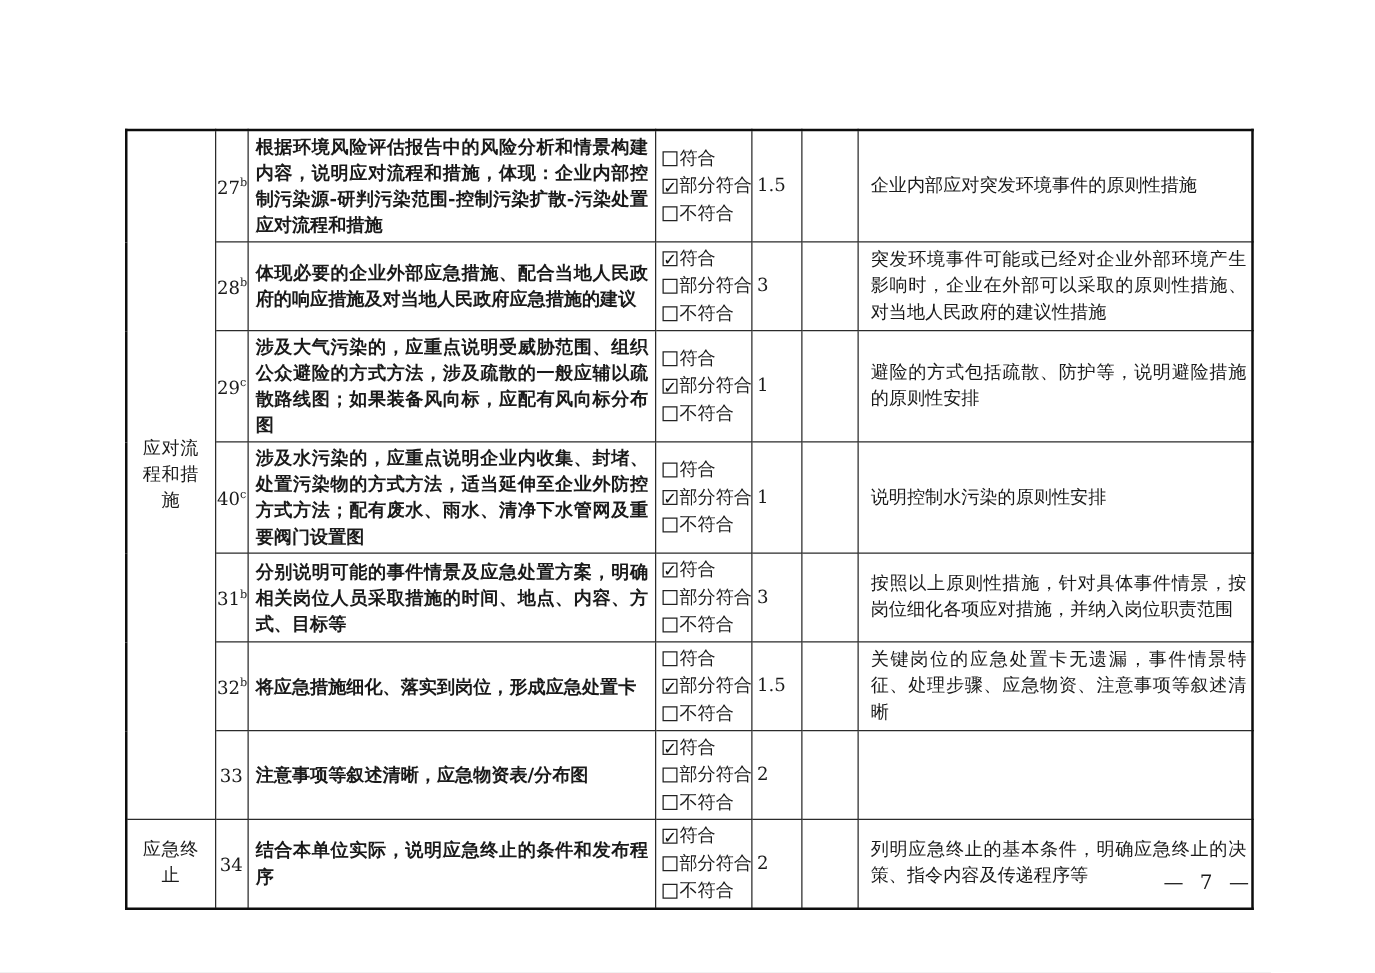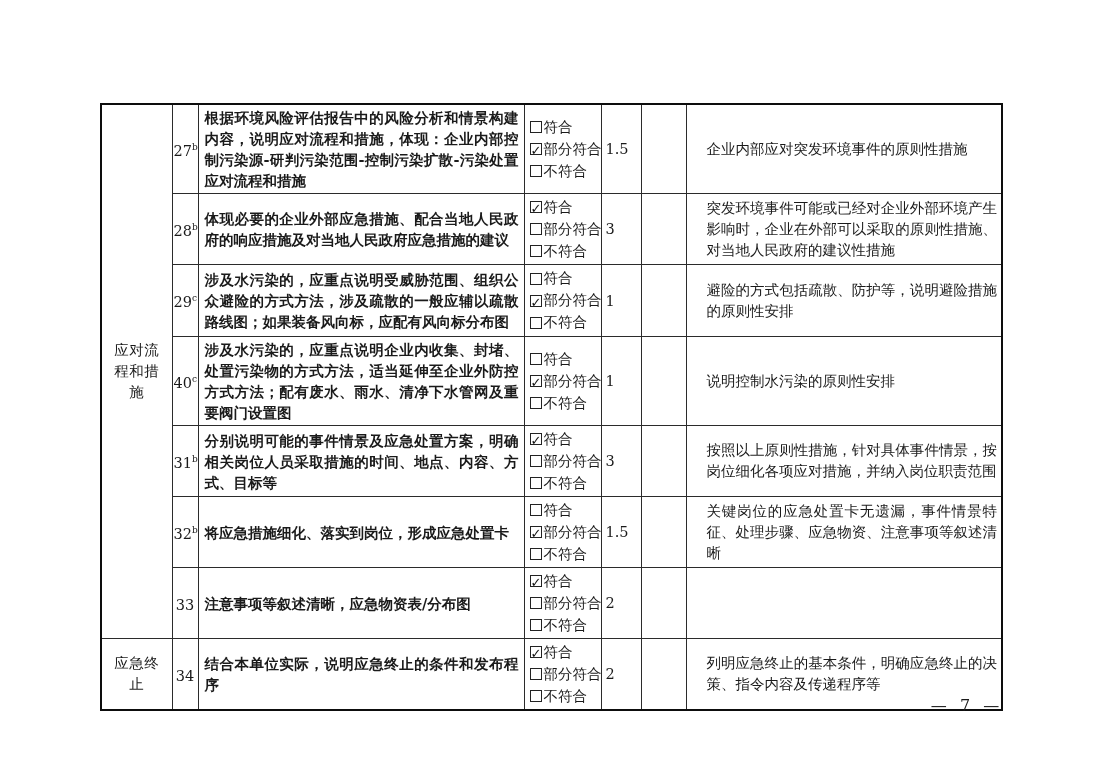--- a/index.html
+++ b/index.html
@@ -71,21 +71,21 @@
     font-family: "DejaVu Sans", sans-serif;
   }
   td.score {
     vertical-align: top;
     padding: 1px 2px 0 4px;
     font-size: 14.5px;
     margin-top: 24px;
   }
   td.blank { }
   td.remark {
-    padding: 2px 4px 2px 20px;
+    padding: 2px 4px 2px 10px;
     font-size: 14px;
     text-align: justify;
   }
   #footer-page-number {
     position: absolute;
     left: 905px;
     top: 696px;
     width: 120px;
     text-align: center;
     font-size: 16px;
@@ -150,21 +150,21 @@
               <span>不符合</span>
             </div>
         </td>
         <td class="score">3</td>
         <td class="blank"></td>
         <td class="remark">突发环境事件可能或已经对企业外部环境产生影响时，企业在外部可以采取的原则性措施、对当地人民政府的建议性措施</td>
       </tr>
 
       <tr style="height:72px">
         <td class="num"><span>29</span><sup>c</sup></td>
-        <td class="content">涉及水污染的，应重点说明受威胁范围、组织公众避险的方式方法，涉及疏散的一般应辅以疏散路线图；如果装备风向标，应配有风向标分布图</td>
+        <td class="content">涉及大气污染的，应重点说明受威胁范围、组织公众避险的方式方法，涉及疏散的一般应辅以疏散路线图；如果装备风向标，应配有风向标分布图</td>
         <td class="cbcell">
           <div class="cbline">
               <span class="cb"></span>
               <span>符合</span>
             </div>
           <div class="cbline">
               <span class="cb checked"></span>
               <span>部分符合</span>
             </div>
           <div class="cbline">

